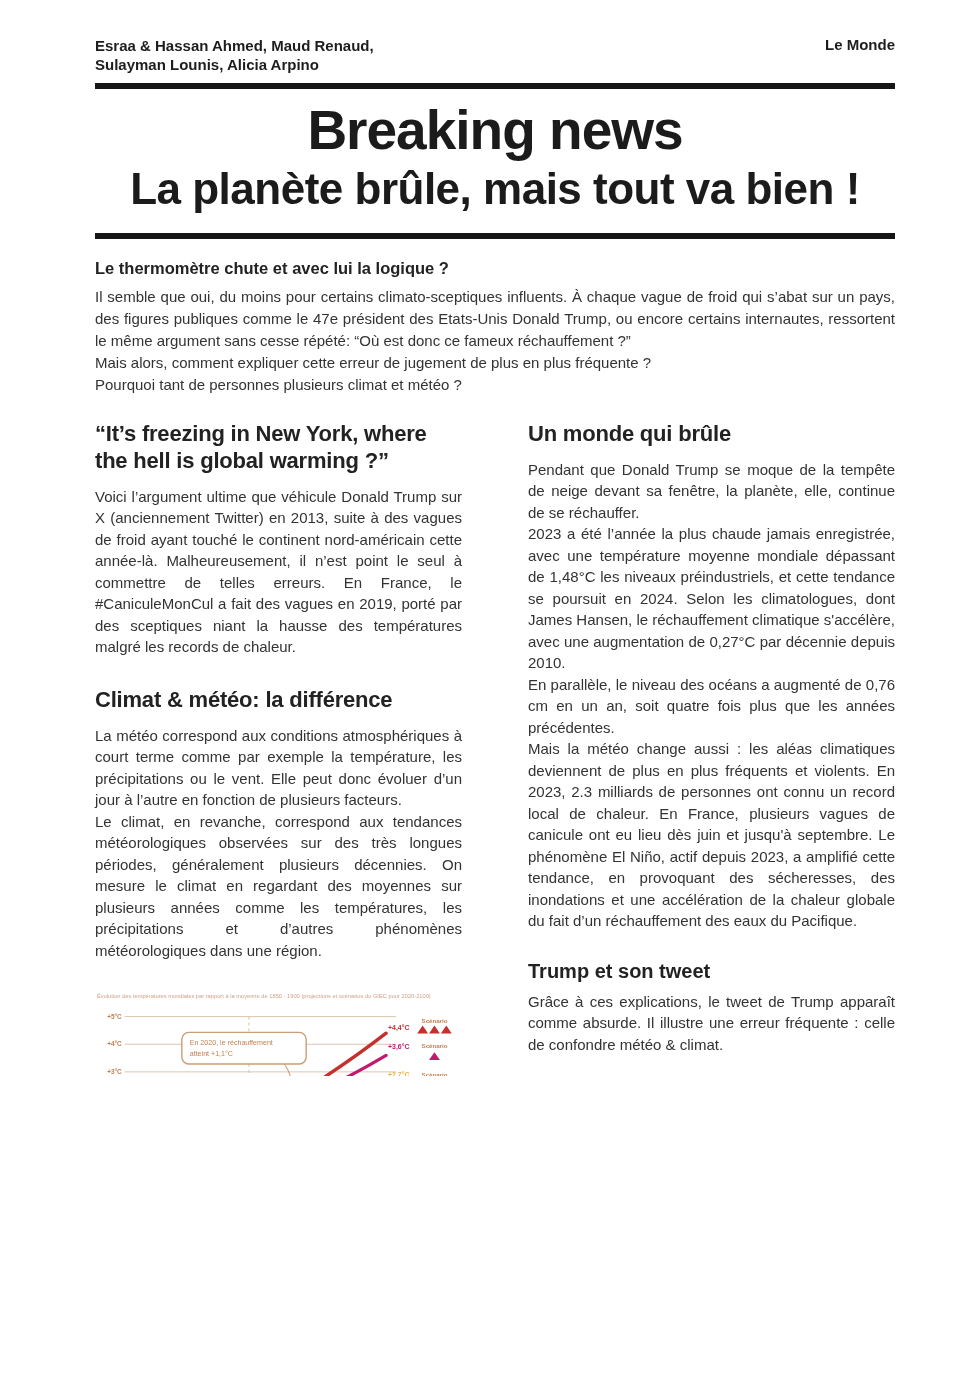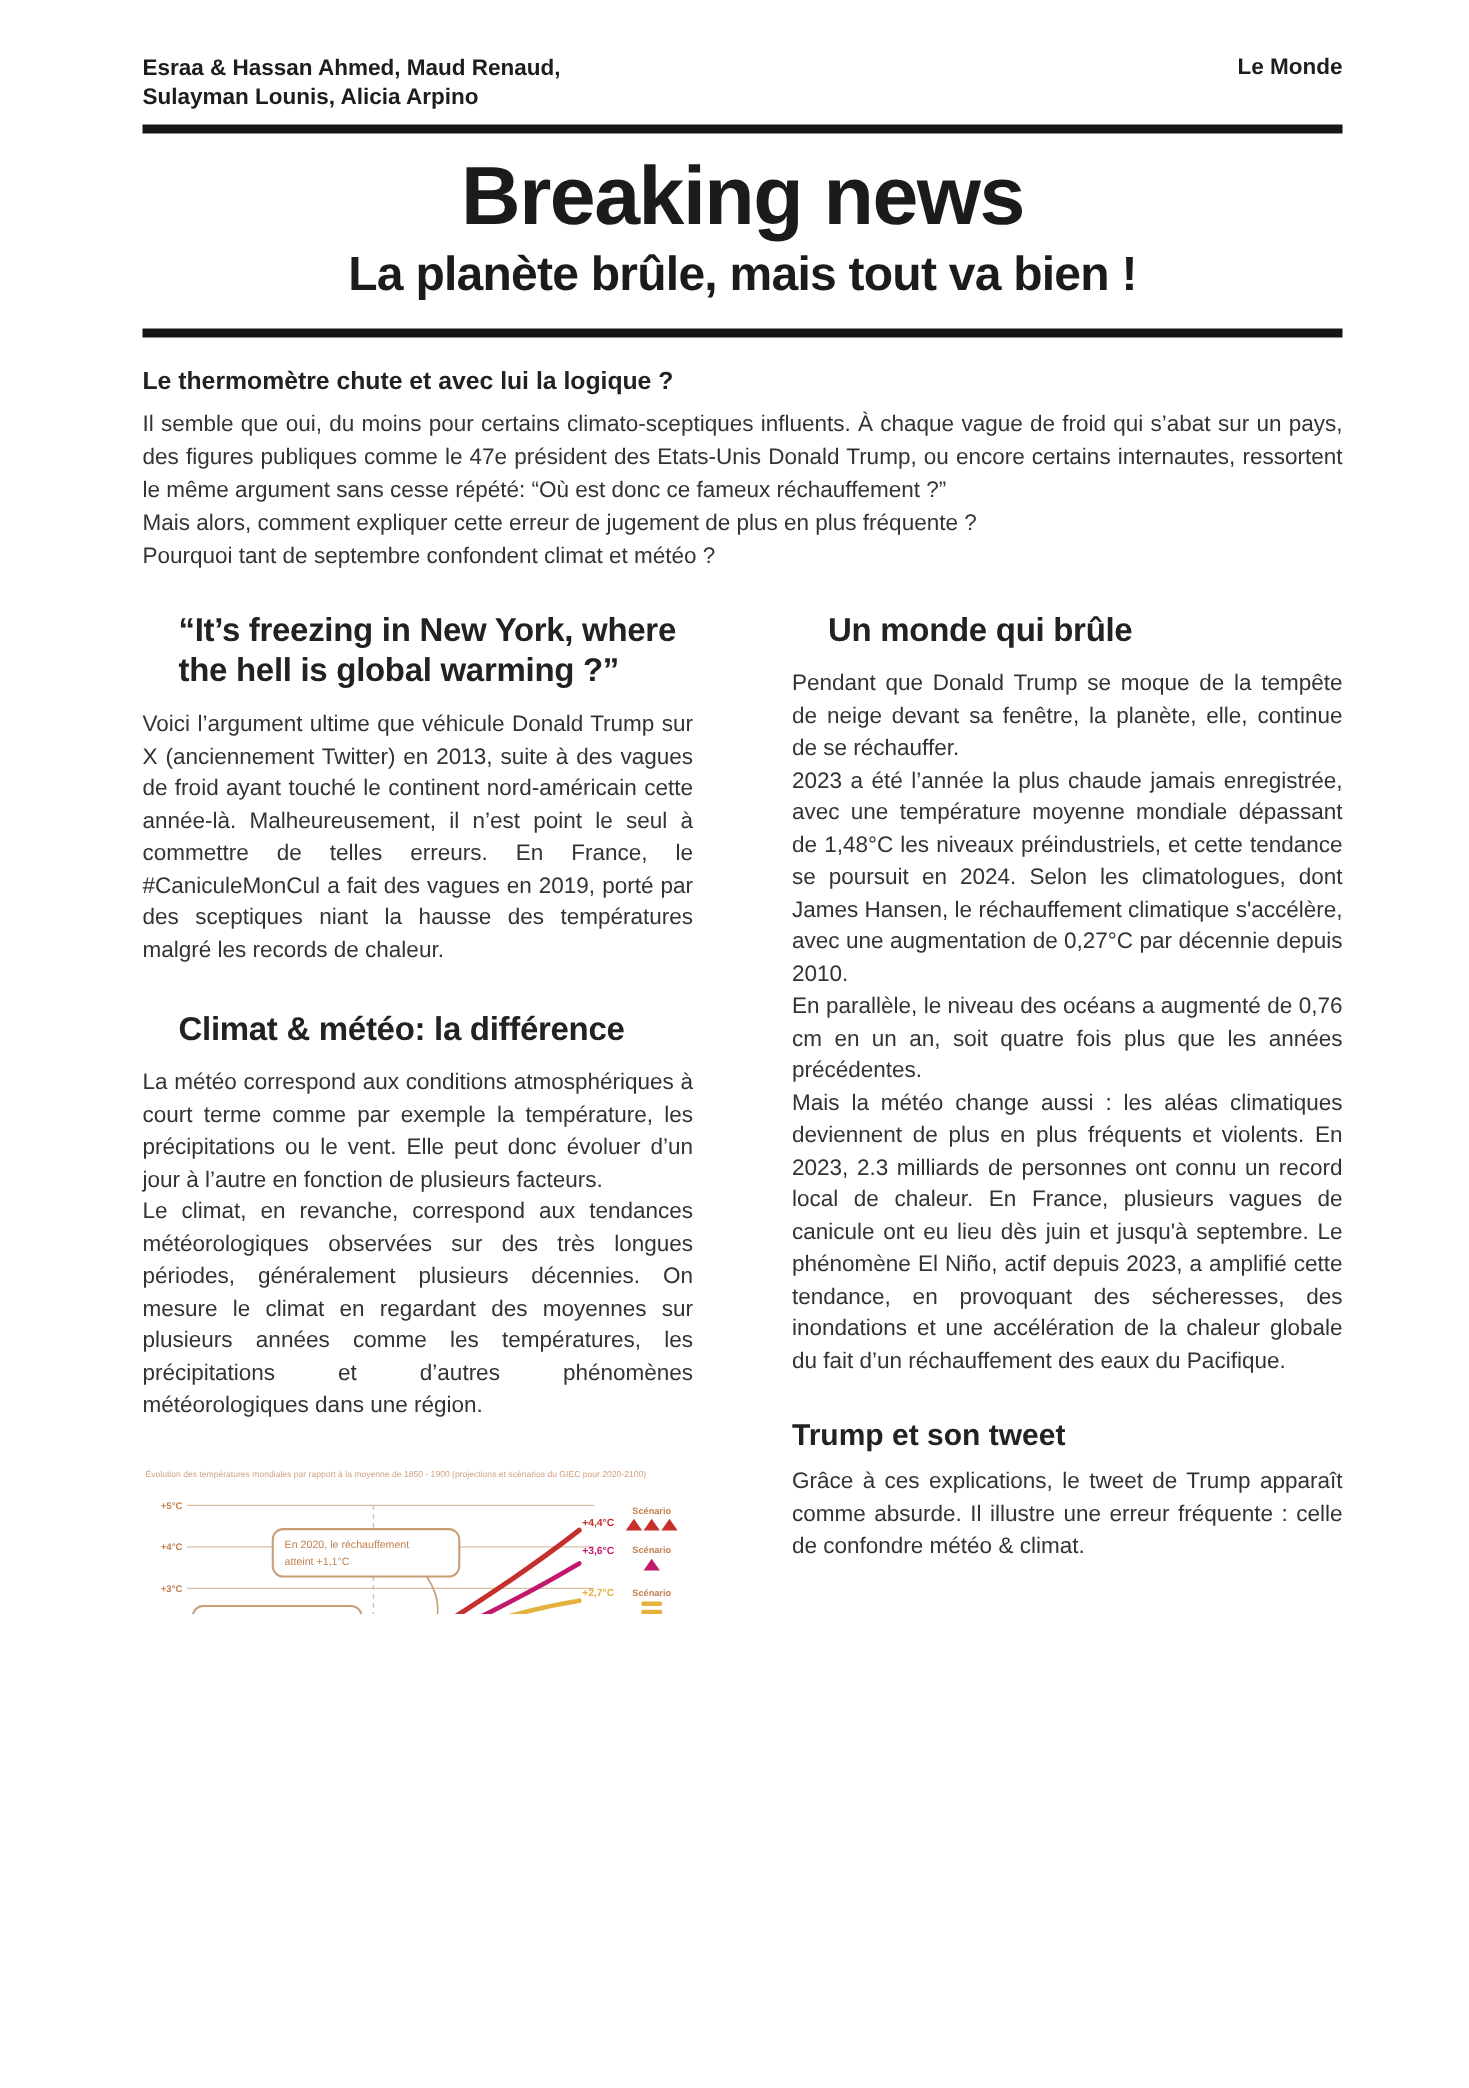--- a/index.html
+++ b/index.html
@@ -14,31 +14,31 @@
   }
   .content { padding:36px 84px 0 95px; }
   
   .hdr { display:flex; justify-content:space-between; align-items:flex-start; }
   .authors { font-size:15px; font-weight:700; line-height:19px; color:#1d1d1d; }
   .brand { font-size:15px; font-weight:700; color:#1d1d1d; }
   .rule-thick { height:6px; background:#161616; margin-top:9px; }
   
   .masthead { text-align:center; margin-top:12px; }
   .masthead h1 { font-size:55px; line-height:1.08; font-weight:700; color:#1b1b1b; letter-spacing:-1px; }
-  .masthead h2 { font-size:32px; line-height:1.15; font-weight:700; color:#1b1b1b; margin-top:4px; letter-spacing:-0.5px; }
+  .masthead h2 { font-size:44px; line-height:1.15; font-weight:700; color:#1b1b1b; margin-top:4px; letter-spacing:-0.5px; }
   .rule-thick.second { margin-top:18px; }
   
   .intro { margin-top:20px; }
   .intro h3 { font-size:16.5px; font-weight:700; color:#222; margin-bottom:8px; }
   .intro p { font-size:15px; line-height:22px; color:#333; }
   .intro p.lead { text-align:justify; }
   
   .columns { display:flex; gap:66px; margin-top:24px; }
   .col { width:367px; flex:0 0 367px; }
-  .col h4 { font-size:22px; line-height:27px; font-weight:700; color:#222; margin-bottom:12px; letter-spacing:-0.2px;margin-left:24px; }
+  .col h4 { font-size:22px; line-height:27px; font-weight:700; color:#222; margin-bottom:12px; letter-spacing:-0.2px; }
   .col h5 { font-size:20px; line-height:23px; font-weight:700; color:#222; margin-bottom:8px; }
   .col p { font-size:15px; line-height:21.5px; text-align:justify; color:#333; }
   .sect { margin-top:0; }
   .sect + .sect { margin-top:28px; }
   
   figure.chart { margin-top:26px; width:375px; }
   figure.chart svg { display:block; width:375px; height:auto; }
   
   .footer { position:absolute; left:95px; right:84px; top:1342px; }
   .rule-thin { height:3px; background:#787878; }
@@ -64,21 +64,21 @@
       <h1>Breaking news</h1>
       <h2>La planète brûle, mais tout va bien !</h2>
     </div>
 
     <div class="rule-thick second"></div>
 
     <div class="intro">
       <h3>Le thermomètre chute et avec lui la logique ?</h3>
       <p class="lead">Il semble que oui, du moins pour certains climato-sceptiques influents. À chaque vague de froid qui s’abat sur un pays, des figures publiques comme le 47e président des Etats-Unis Donald Trump, ou encore certains internautes, ressortent le même argument sans cesse répété:  “Où est donc ce fameux réchauffement ?”</p>
       <p>Mais alors, comment expliquer cette erreur de jugement de plus en plus fréquente ?</p>
-      <p>Pourquoi tant de septembre confondent climat et météo ?</p>
+      <p>Pourquoi tant de personnes plusieurs climat et météo ?</p>
     </div>
 
     <div class="columns">
 
       <div class="col">
         <div class="sect">
           <h4>“It’s freezing in New York, where the hell is global warming ?”</h4>
           <p>Voici l’argument ultime que véhicule Donald Trump sur X (anciennement Twitter) en 2013, suite à des vagues de froid ayant touché le continent nord-américain cette année-là. Malheureusement, il n’est point le seul à commettre de telles erreurs. En France, le #CaniculeMonCul a fait des vagues en 2019, porté par des sceptiques niant la hausse des températures malgré les records de chaleur.</p>
         </div>
         <div class="sect">

